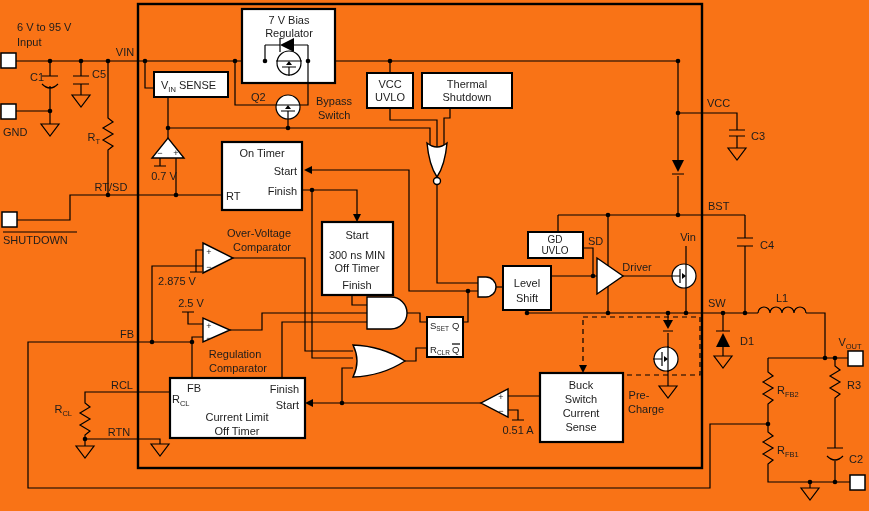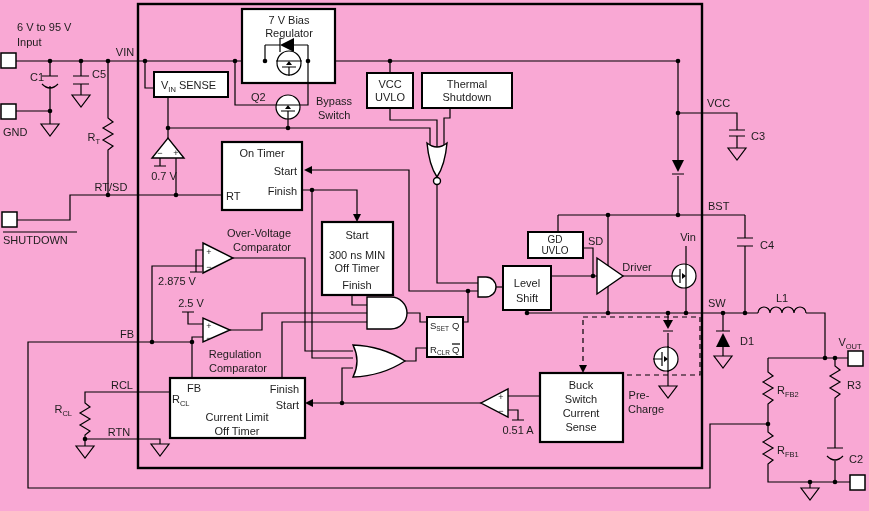--- a/index.html
+++ b/index.html
@@ -1,16 +1,16 @@
 <!DOCTYPE html>
 <html><head>
 <meta charset="utf-8">
 <style>
   html,body{margin:0;padding:0;background:#fff;}
-  .stage{position:relative;width:869px;height:511px;background:#f9a8d4;overflow:hidden;}
+  .stage{position:relative;width:869px;height:511px;background:#f97316;overflow:hidden;}
   svg{display:block;}
   svg text{font-family:"Liberation Sans","DejaVu Sans",sans-serif;font-size:11px;fill:#1c1c1c;}
   .sub{font-size:7.5px;}
   .sub2{font-size:6.5px;}
   .t9{font-size:9px;}
   .t95{font-size:9.5px;}
   .t10{font-size:10px;}
   .mid{text-anchor:middle;}
   .end{text-anchor:end;}
   .wire{stroke:#000;stroke-width:1.2;fill:none;}

